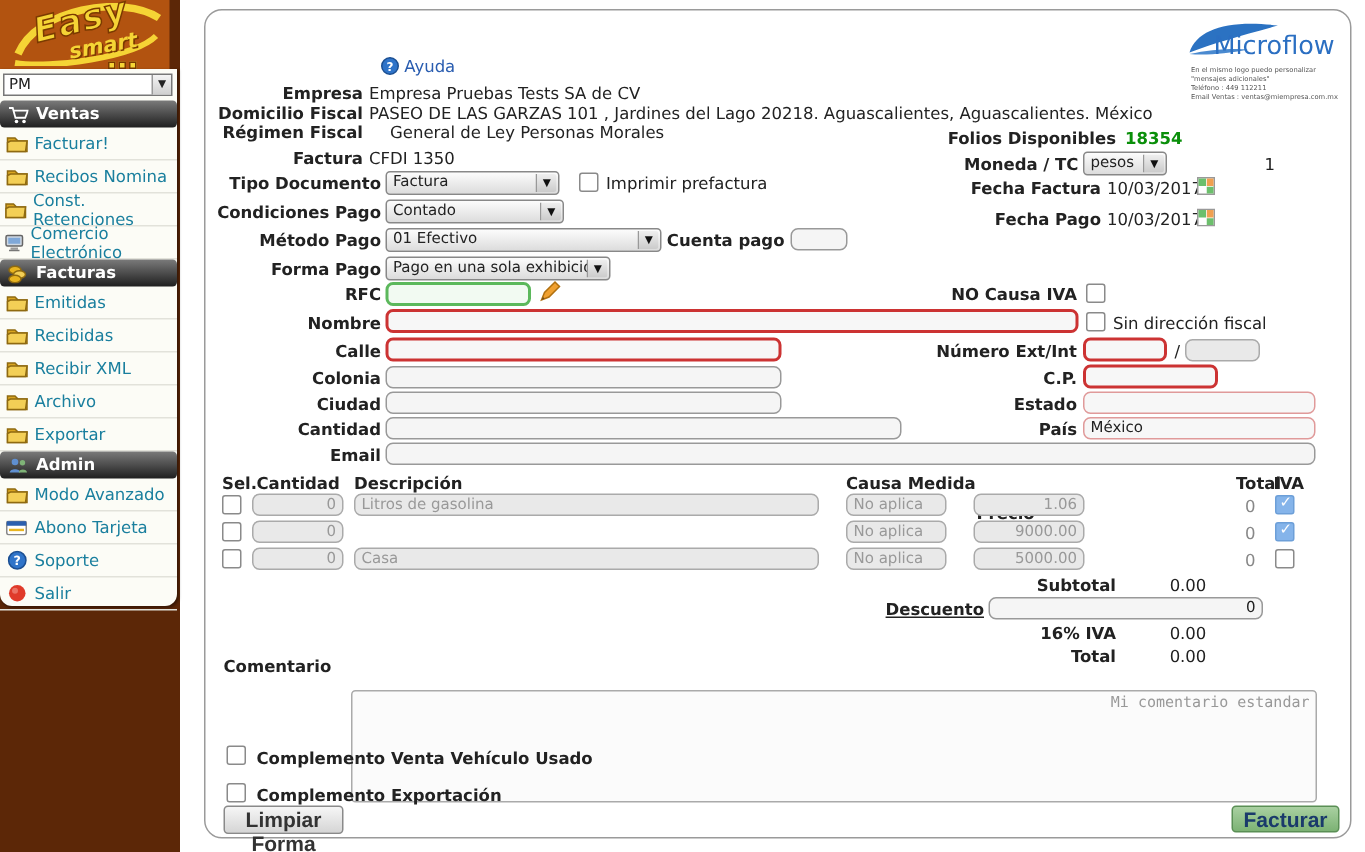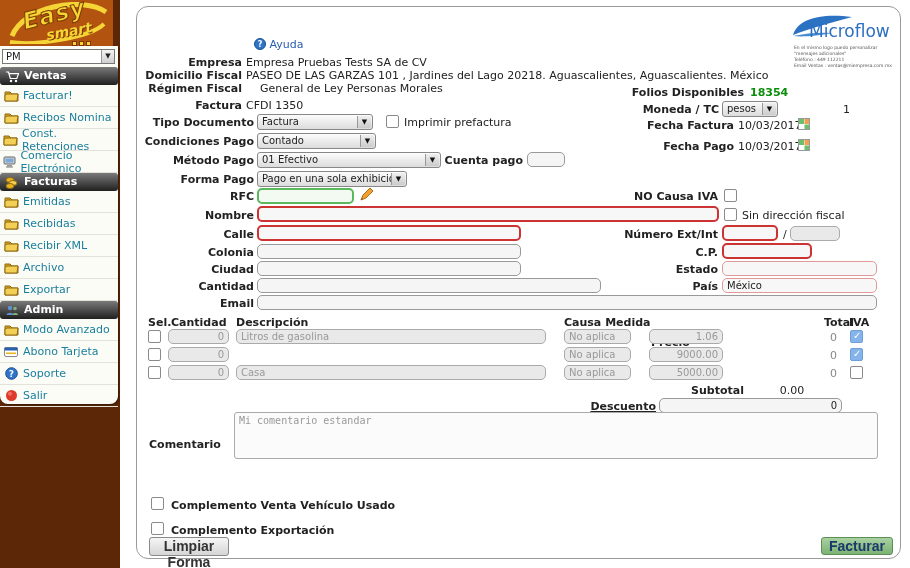--- a/index.html
+++ b/index.html
@@ -401,21 +401,21 @@
   <span class="lbl" style="left:400px;top:393px;width:119px;text-decoration:underline;">Descuento</span>
   <input class="inp num" style="left: 522px; top: 391px; width: 183px;" value="0">
 
   <span class="lbl" style="left:400px;top:409px;width:207px;">16% IVA</span>
   <span class="totval" style="left:605px;top:409px;">0.00</span>
 
   <span class="lbl" style="left:400px;top:424px;width:207px;">Total</span>
   <span class="totval" style="left:605px;top:424px;">0.00</span>
 
   <span class="lbl" style="left:12px;top:431px;width:80px;text-align:left;">Comentario</span>
-  <textarea class="cmt" style="left: 97px; top: 405px; width: 644px; height: 47px;">Mi comentario estandar</textarea>
+  <textarea class="cmt" style="left: 97px; top: 453px; width: 644px; height: 75px; text-align: right;">Mi comentario estandar</textarea>
 
   <span class="cb" style="left:14px;top:490px;"></span>
   <span class="lbl" style="left:34px;top:492px;width:300px;text-align:left;">Complemento Venta Vehículo Usado</span>
 
   <span class="cb" style="left:14px;top:515px;"></span>
   <span class="lbl" style="left:34px;top:517px;width:300px;text-align:left;">Complemento Exportación</span>
 
   <button class="btn" style="left:12px;top:530px;width:80px;height:19px;">Limpiar Forma</button>
   <button class="btn green" style="left:684px;top:530px;width:72px;height:18px;">Facturar</button>
 </div>

